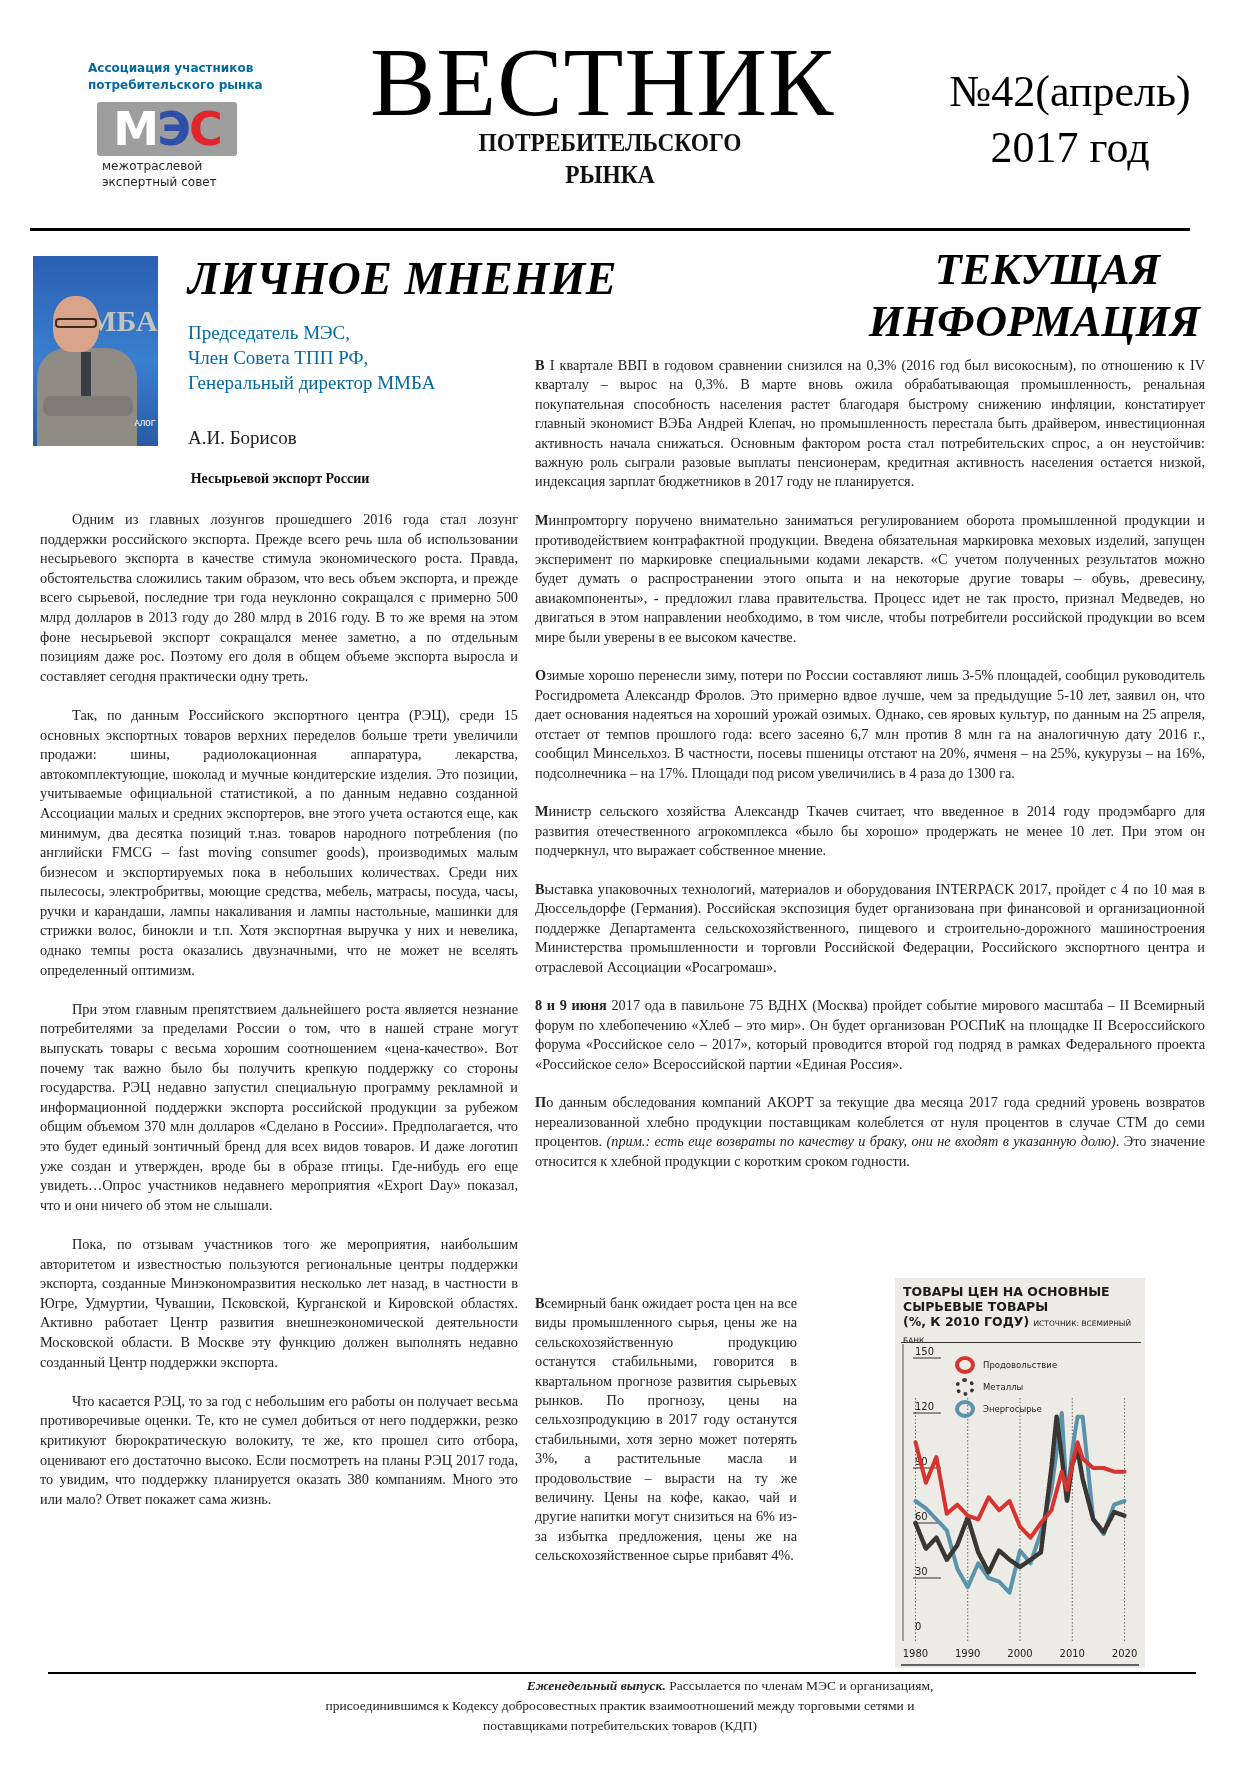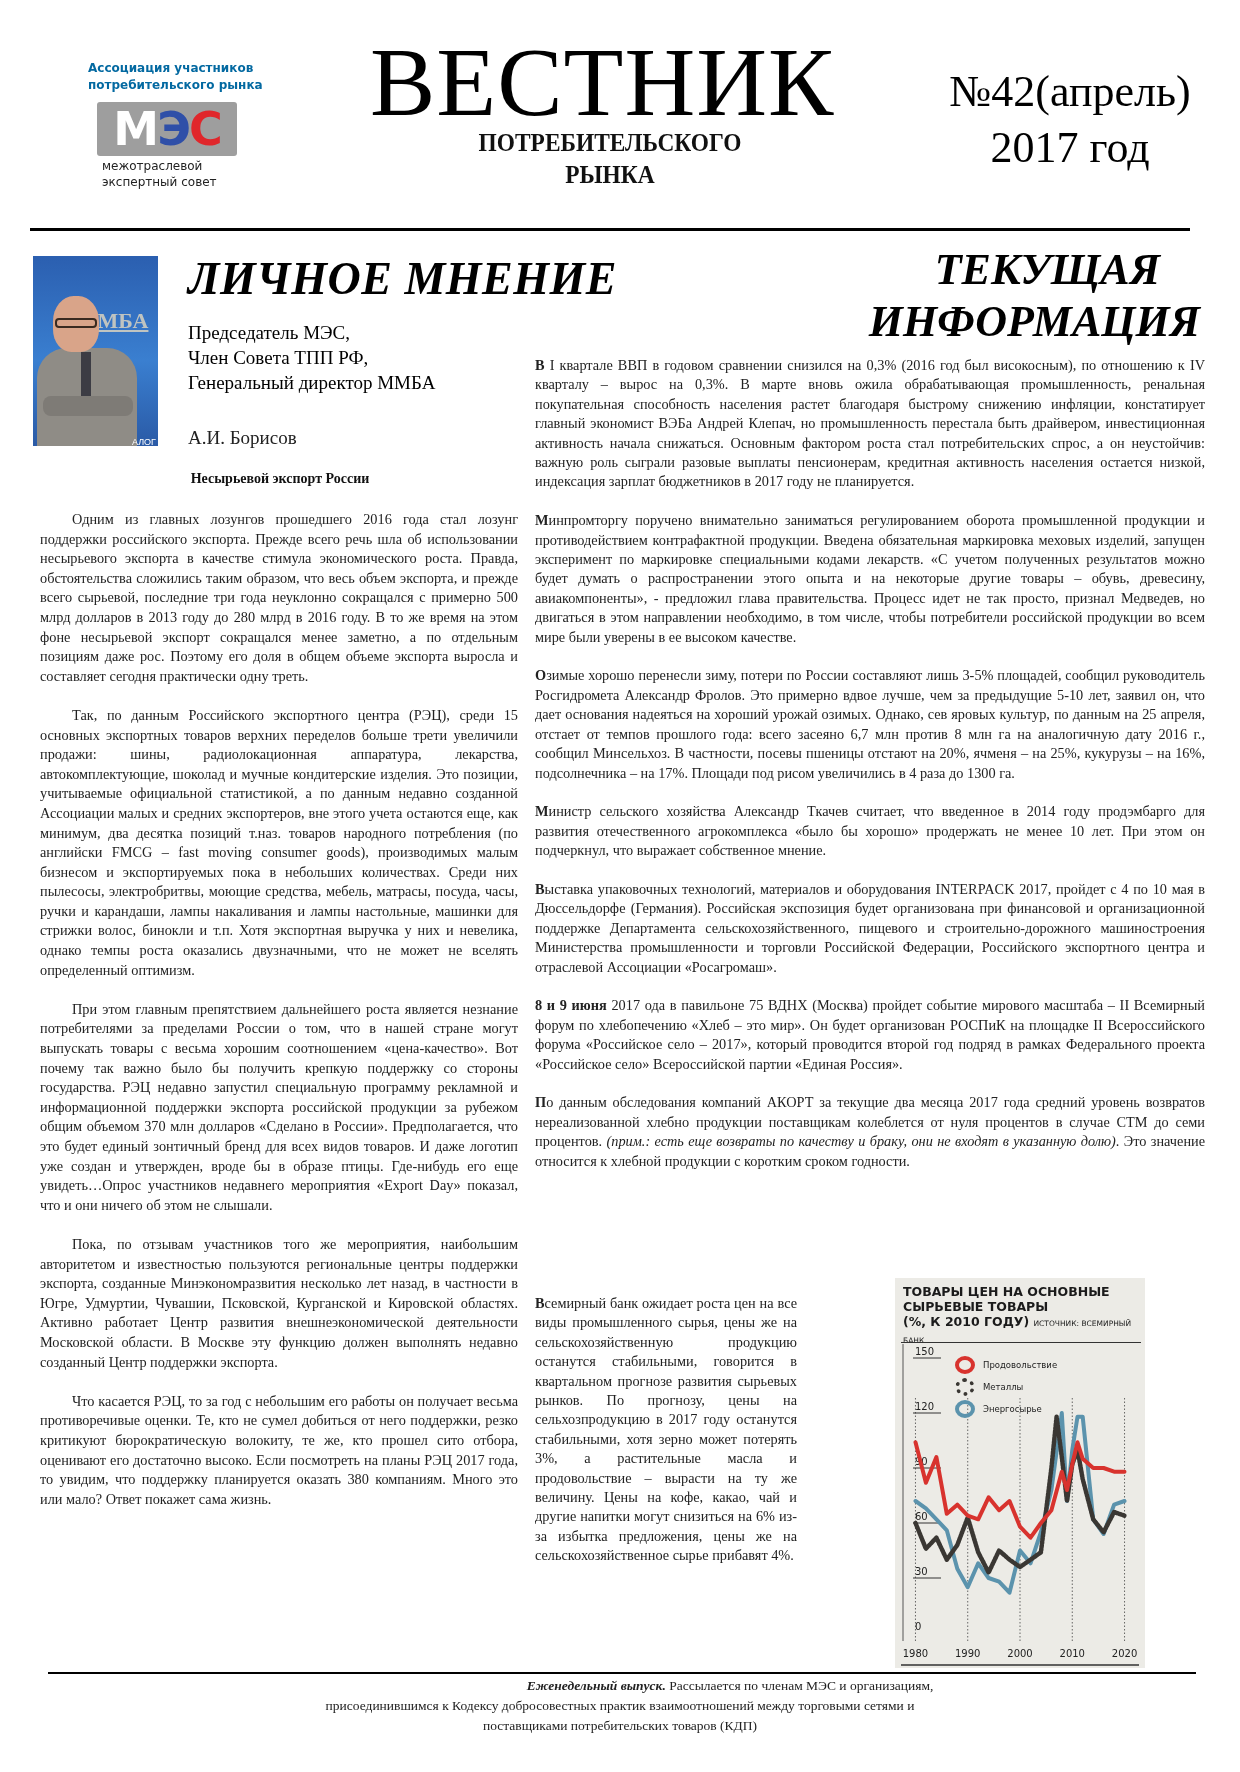--- a/index.html
+++ b/index.html
@@ -16,30 +16,30 @@
   .logo-sub { left: 102px; top: 158px; width: 160px; font-family: "DejaVu Sans", sans-serif; font-size: 12px; line-height: 16px; color: #222; }
 
   .masthead { left: 370px; top: 32px; width: 480px; font-family: "Liberation Serif", serif; font-size: 98px; line-height: 100px; letter-spacing: 1px; color: #000; }
   .masthead-sub { left: 400px; top: 127px; width: 420px; text-align: center; font-family: "Liberation Serif", serif; font-weight: bold; font-size: 26px; line-height: 32px; color: #111; transform: scaleX(0.9); }
   .issue { left: 920px; top: 64px; width: 300px; text-align: center; font-family: "Liberation Serif", serif; font-size: 44px; line-height: 56px; color: #000; }
 
   .rule-top { left: 30px; top: 228px; width: 1160px; height: 3px; background: #000; }
 
   
   .photo { left: 33px; top: 256px; width: 125px; height: 190px; background: linear-gradient(180deg, #2b5fb0 0%, #3a7fd0 55%, #2a5aa6 100%); overflow: hidden; }
-  .photo .emblem { position: absolute; left: 55px; top: 10px; width: 70px; height: 80px; color: #d8d2c0; font-family: "Liberation Serif", serif; font-size: 22px; font-weight: bold; text-align: center; line-height: 110px; opacity: 0.85; text-decoration: underline; }
+  .photo .emblem { position: absolute; left: 55px; top: 10px; width: 70px; height: 80px; color: #d8d2c0; font-family: "Liberation Serif", serif; font-size: 30px; font-weight: bold; text-align: center; line-height: 110px; opacity: 0.85; }
   .photo .person-head { position: absolute; left: 20px; top: 40px; width: 46px; height: 56px; background: #d9a489; border-radius: 45% 45% 40% 40%; }
   .photo .glasses { position: absolute; left: 22px; top: 62px; width: 42px; height: 10px; border: 2px solid #3a2a20; border-radius: 4px; box-sizing: border-box; }
   .photo .body { position: absolute; left: 4px; top: 92px; width: 100px; height: 100px; background: #8f8c86; border-radius: 30px 30px 0 0; }
   .photo .tie { position: absolute; left: 48px; top: 96px; width: 10px; height: 55px; background: #3c3c44; }
   .photo .arms { position: absolute; left: 10px; top: 140px; width: 90px; height: 20px; background: #7e7b76; border-radius: 8px; }
-  .photo .label { position: absolute; right: 2px; top: 163px; color: #fff; font-family: Liberation Sans, sans-serif; font-size: 9px; margin-top: 18px; }
+  .photo .label { position: absolute; right: 2px; top: 163px; color: #fff; font-family: Liberation Mono, monospace; font-size: 9px; }
 
   .op-title { left: 188px; top: 252px; font-family: "Liberation Serif", serif; font-style: italic; font-weight: bold; font-size: 46px; line-height: 54px; color: #000; letter-spacing: 0.5px; }
-  .op-role { left: 188px; top: 320px; width: 330px; font-family: "Liberation Serif", serif; font-size: 19px; line-height: 25px; color: #000000; }
+  .op-role { left: 188px; top: 320px; width: 330px; font-family: "Liberation Serif", serif; font-size: 19px; line-height: 25px; color: #0369a1; }
   .op-author { left: 188px; top: 425px; font-family: "Liberation Serif", serif; font-size: 19px; line-height: 25px; color: #222; }
   .op-headline { left: 40px; top: 470px; width: 480px; text-align: center; font-family: "Liberation Serif", serif; font-weight: bold; font-size: 14px; line-height: 18px; color: #111; }
 
   .left-col { left: 40px; top: 510px; width: 478px; font-family: "Liberation Serif", serif; font-size: 14.3px; line-height: 19.6px; color: #222; text-align: justify; }
   .left-col p { margin: 0 0 19.6px 0; text-indent: 32px; hyphens: auto; }
 
   
   .ti-title { left: 840px; top: 244px; width: 360px; text-align: right; font-family: "Liberation Serif", serif; font-style: italic; font-weight: bold; font-size: 44px; line-height: 52px; color: #000; }
   .ti-title .l1 { display: block; padding-right: 40px; }
   .right-col { left: 535px; top: 356px; width: 670px; font-family: "Liberation Serif", serif; font-size: 14.3px; line-height: 19.4px; color: #222; text-align: justify; }

